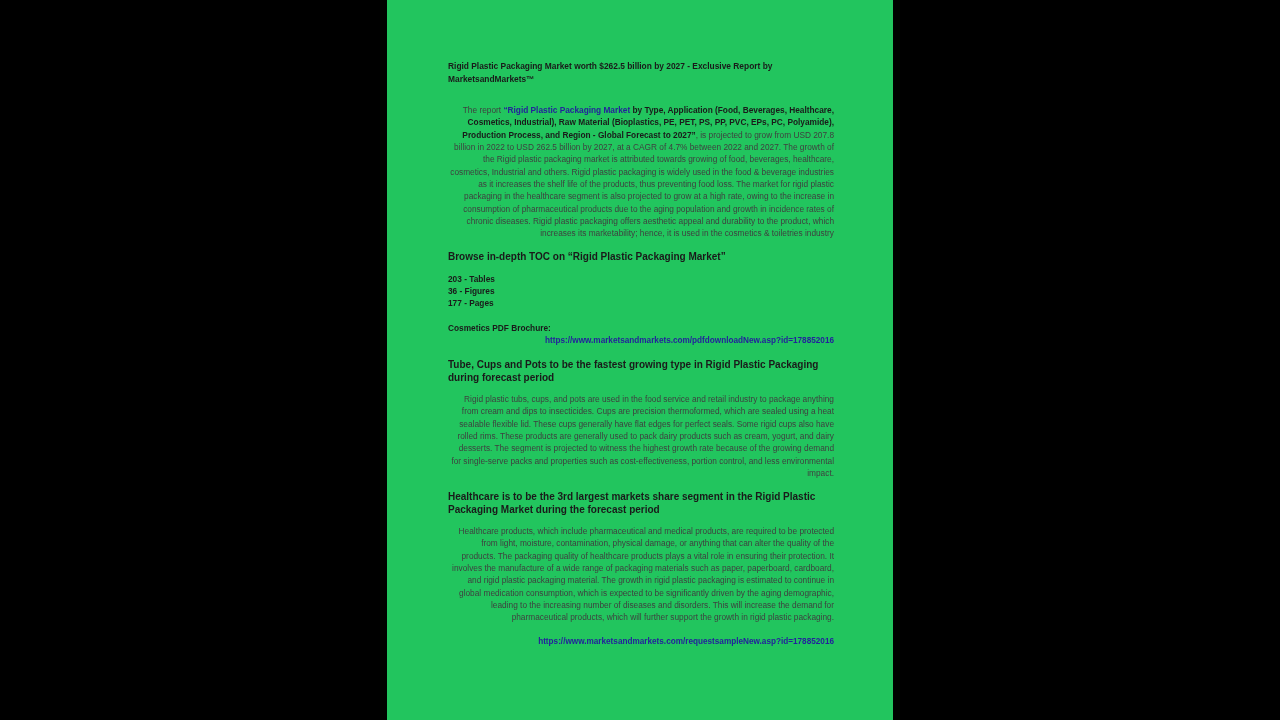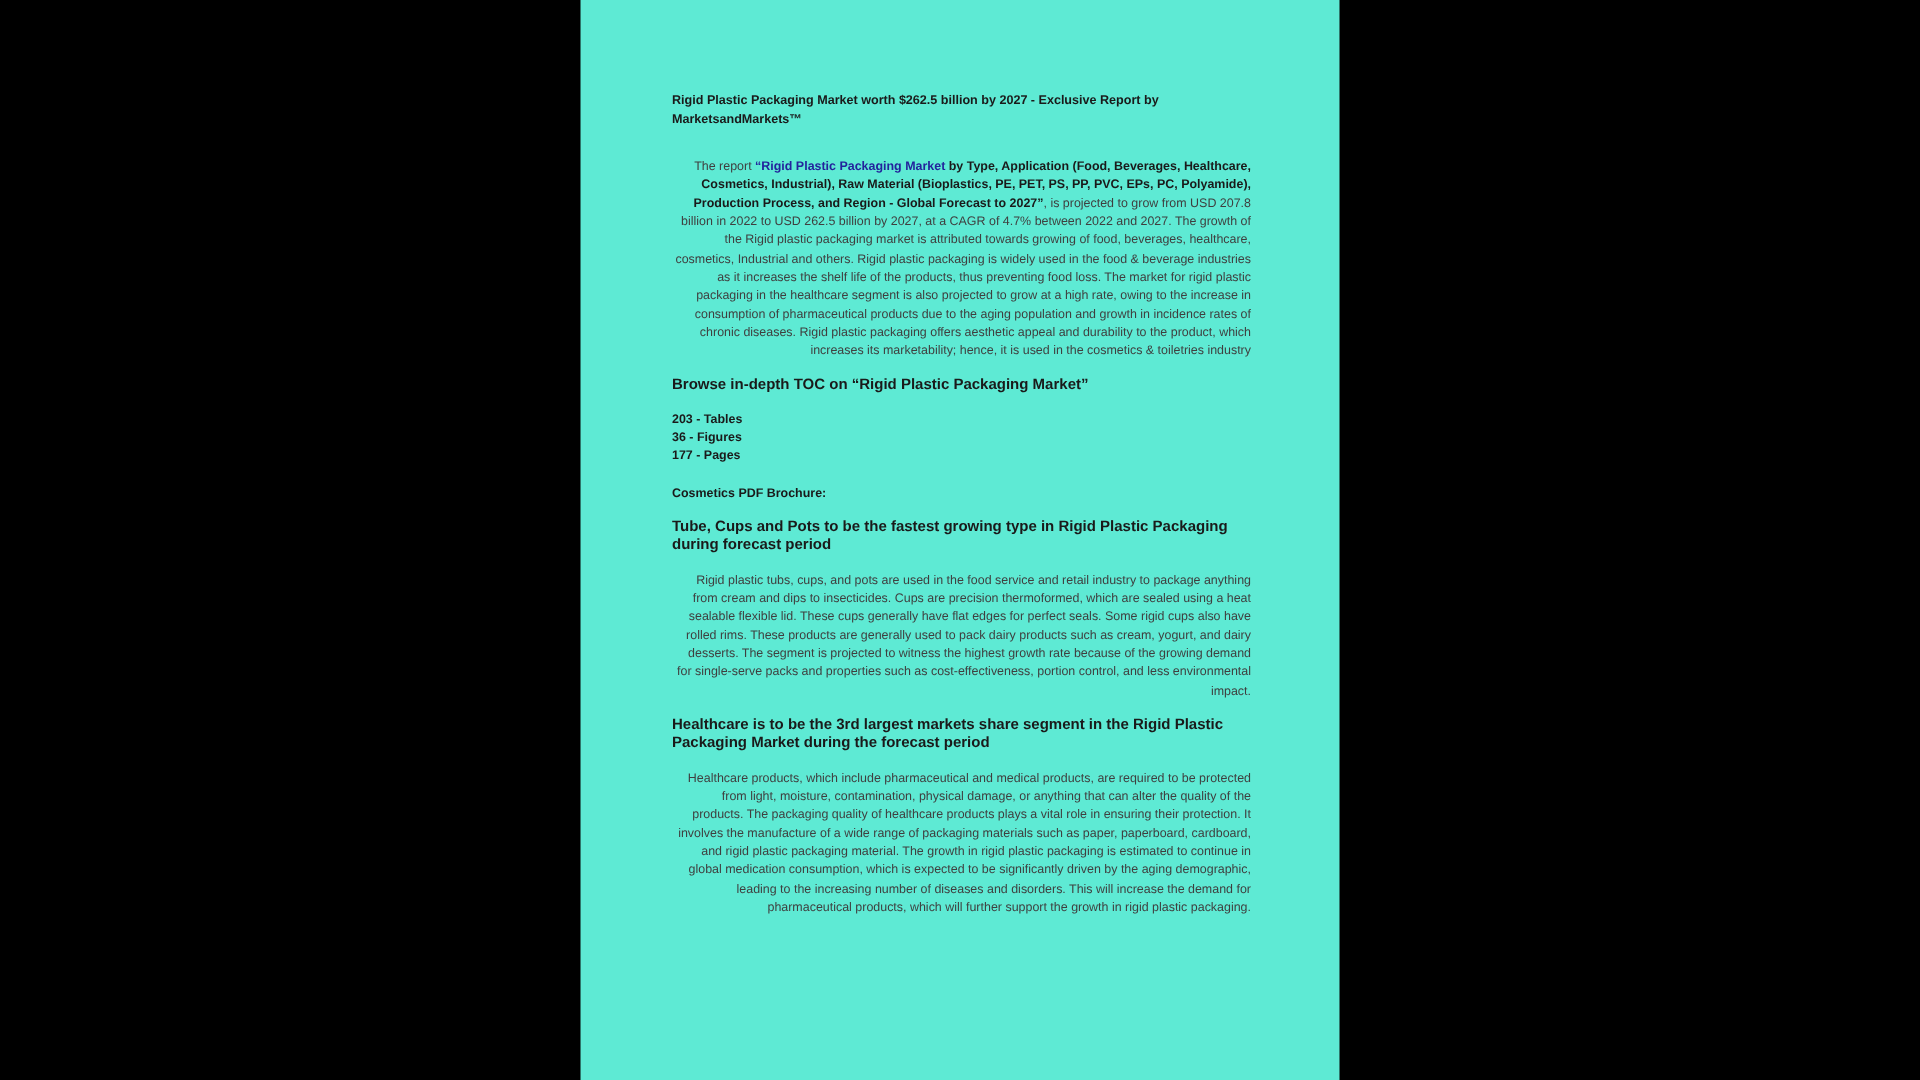--- a/index.html
+++ b/index.html
@@ -15,21 +15,21 @@
     width: 1280px;
     height: 720px;
     background: #000000;
   }
   #page {
     position: absolute;
     left: 387px;
     top: 0;
     width: 506px;
     height: 720px;
-    background: #5eead4;
+    background: #22c55e;
     overflow: hidden;
   }
   #doc-body {
     position: absolute;
     left: 61px;
     top: 60px;
     width: 386px;
     font-family: "Liberation Sans", sans-serif;
     font-size: 8.3px;
     line-height: 12.3px;
@@ -113,35 +113,37 @@
 
       <div class="spacer-sm"></div>
 
       <p class="stat-line">203 - Tables</p>
       <p class="stat-line">36 - Figures</p>
       <p class="stat-line">177 - Pages</p>
 
       <div class="spacer-md"></div>
 
       <p class="label-bold">Cosmetics PDF Brochure:</p>
+      <p class="para"><a class="link-plain" href="#">https://www.marketsandmarkets.com/pdfdownloadNew.asp?id=178852016</a></p>
 
       <div class="spacer-md"></div>
 
       <p class="heading">Tube, Cups and Pots to be the fastest growing type in Rigid Plastic Packaging during forecast period</p>
 
       <div class="spacer-sm"></div>
 
       <p class="para">Rigid plastic tubs, cups, and pots are used in the food service and retail industry to package anything from cream and dips to insecticides. Cups are precision thermoformed, which are sealed using a heat sealable flexible lid. These cups generally have flat edges for perfect seals. Some rigid cups also have rolled rims. These products are generally used to pack dairy products such as cream, yogurt, and dairy desserts. The segment is projected to witness the highest growth rate because of the growing demand for single-serve packs and properties such as cost-effectiveness, portion control, and less environmental impact.</p>
 
       <div class="spacer-md"></div>
 
       <p class="heading">Healthcare is to be the 3rd largest markets share segment in the Rigid Plastic Packaging Market during the forecast period</p>
 
       <div class="spacer-sm"></div>
 
       <p class="para">Healthcare products, which include pharmaceutical and medical products, are required to be protected from light, moisture, contamination, physical damage, or anything that can alter the quality of the products. The packaging quality of healthcare products plays a vital role in ensuring their protection. It involves the manufacture of a wide range of packaging materials such as paper, paperboard, cardboard, and rigid plastic packaging material. The growth in rigid plastic packaging is estimated to continue in global medication consumption, which is expected to be significantly driven by the aging demographic, leading to the increasing number of diseases and disorders. This will increase the demand for pharmaceutical products, which will further support the growth in rigid plastic packaging.</p>
 
       <div class="spacer-md"></div>
 
+      <p class="para"><a class="link-plain" href="#">https://www.marketsandmarkets.com/requestsampleNew.asp?id=178852016</a></p>
 
     </div>
   </div>
 </div>
 
 </body></html>

